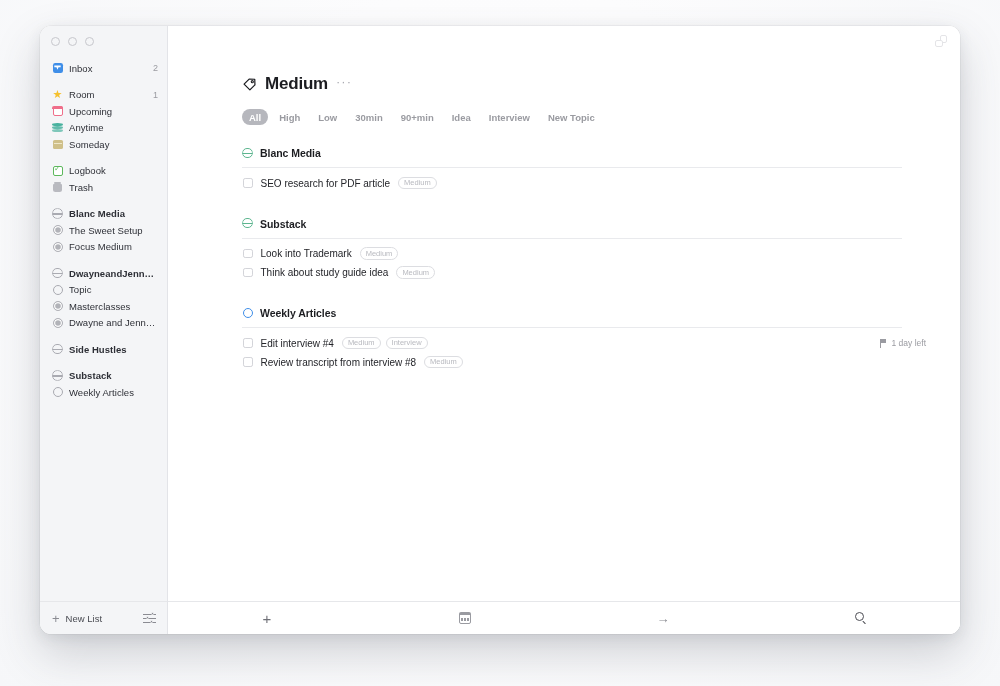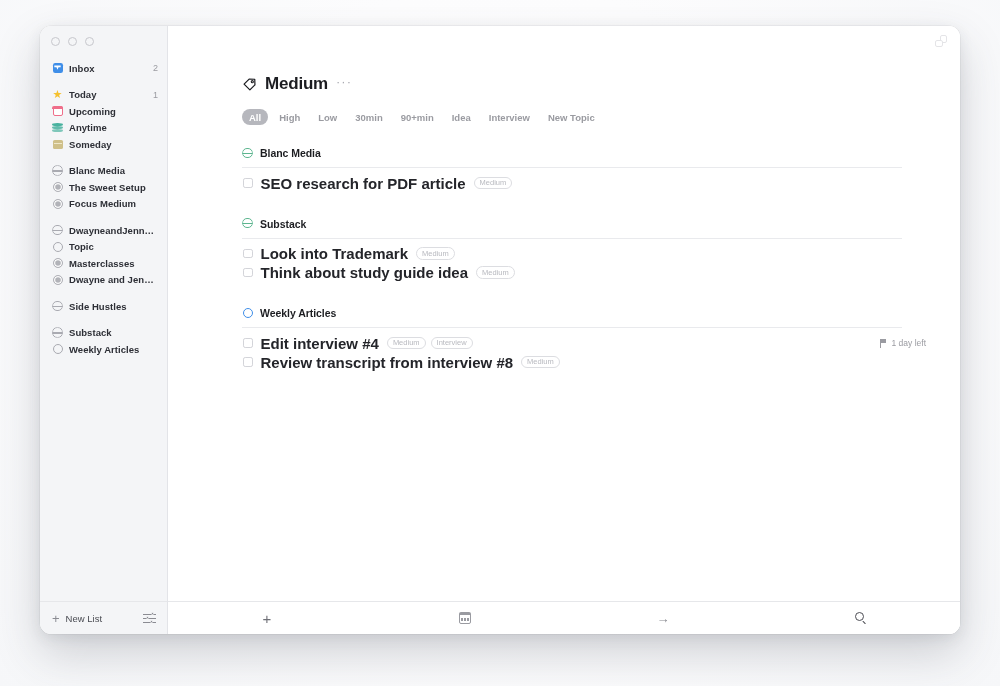--- a/index.html
+++ b/index.html
@@ -60,21 +60,20 @@
     cursor: default;
   }
   .nav-icon {
     width: 11px; height: 11px; flex: 0 0 11px;
     display: flex; align-items: center; justify-content: center;
   }
   .nav-label {
     font-size: 9.5px; color: #2d2f36; letter-spacing: 0.05px;
     white-space: nowrap; overflow: hidden; text-overflow: ellipsis;
     flex: 1;
-    font-weight: bold;
   }
   .nav-label.bold { font-weight: 700; }
   .nav-count { font-size: 9px; color: #9a9ba1; }
 
   
   .ic-inbox {
     width: 10px; height: 10px; border-radius: 2.2px; background: #3f8ee8;
     position: relative;
   }
   .ic-inbox:after {
@@ -200,21 +199,21 @@
   .section-rule { height:0.5px; background:#e9eaed; margin-bottom:6px; width:660px; }
 
   .task {
     display:flex; align-items:center; gap:8px;
     height:19px; padding-left:1px; cursor:default;
   }
   .task-check {
     width:9.5px; height:9.5px; flex:0 0 9.5px;
     border:1px solid #d3d4d9; border-radius:2.2px; background:#fff;
   }
-  .task-title { font-size:15px; color:#24252a; white-space:nowrap;font-weight:bold; }
+  .task-title { font-size:10px; color:#24252a; white-space:nowrap; }
   .task-tags { display:flex; gap:5px; align-items:center; }
   .task-tag {
     font-size:7.5px; color:#b8b9bf; border:0.8px solid #dcdde1;
     border-radius:8px; padding:1.2px 5px 1.6px; line-height:1; white-space:nowrap;
   }
   .task-spacer { flex:1; }
   .deadline { display:flex; align-items:center; gap:4px; padding-right:8px; }
   .flag-icon { width:8px; height:9px; position:relative; }
   .flag-icon i { position:absolute; left:0; top:0; width:1.1px; height:9px; background:#9a9ba1; }
   .flag-icon b { position:absolute; left:1.6px; top:0.4px; width:5.4px; height:4px; background:#9a9ba1; }
@@ -261,21 +260,21 @@
                 </span>
                 <span class="nav-label">Inbox</span>
                 <span class="nav-count">2</span>
               </div>
             </div>
             <div class="nav-group">
               <div class="nav-item">
                 <span class="nav-icon">
                   <span class="ic-star">★</span>
                 </span>
-                <span class="nav-label">Today</span>
+                <span class="nav-label">Room</span>
                 <span class="nav-count">1</span>
               </div>
               <div class="nav-item">
                 <span class="nav-icon">
                   <span class="ic-cal"></span>
                 </span>
                 <span class="nav-label">Upcoming</span>
               </div>
               <div class="nav-item">
                 <span class="nav-icon">
@@ -285,20 +284,34 @@
                     <i></i>
                   </span>
                 </span>
                 <span class="nav-label">Anytime</span>
               </div>
               <div class="nav-item">
                 <span class="nav-icon">
                   <span class="ic-box"></span>
                 </span>
                 <span class="nav-label">Someday</span>
+              </div>
+            </div>
+            <div class="nav-group">
+              <div class="nav-item">
+                <span class="nav-icon">
+                  <span class="ic-log"></span>
+                </span>
+                <span class="nav-label">Logbook</span>
+              </div>
+              <div class="nav-item">
+                <span class="nav-icon">
+                  <span class="ic-trash"></span>
+                </span>
+                <span class="nav-label">Trash</span>
               </div>
             </div>
             <div class="nav-group">
               <div class="nav-item">
                 <span class="nav-icon">
                   <span class="ic-area">
                     <i></i>
                   </span>
                 </span>
                 <span class="nav-label bold">Blanc Media</span>

